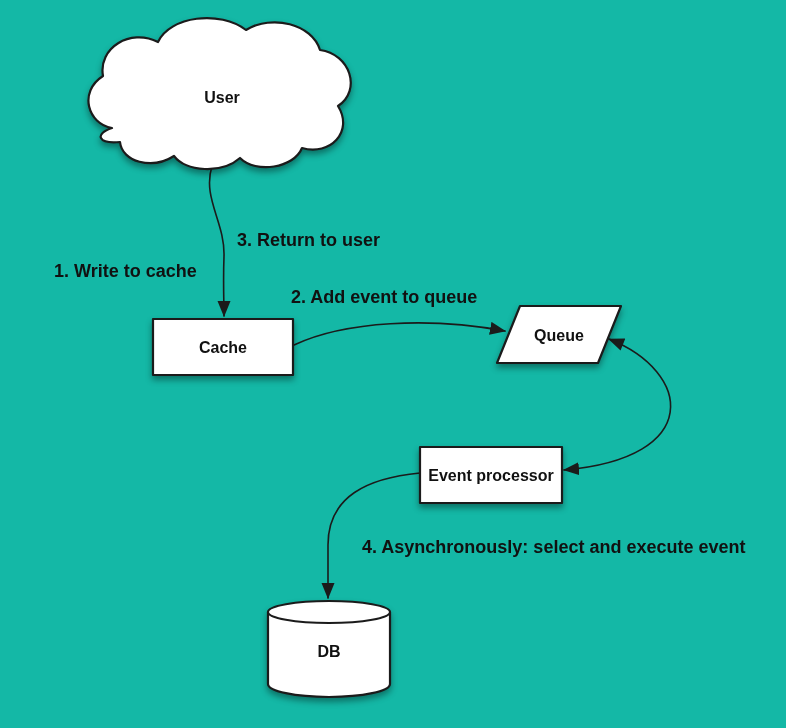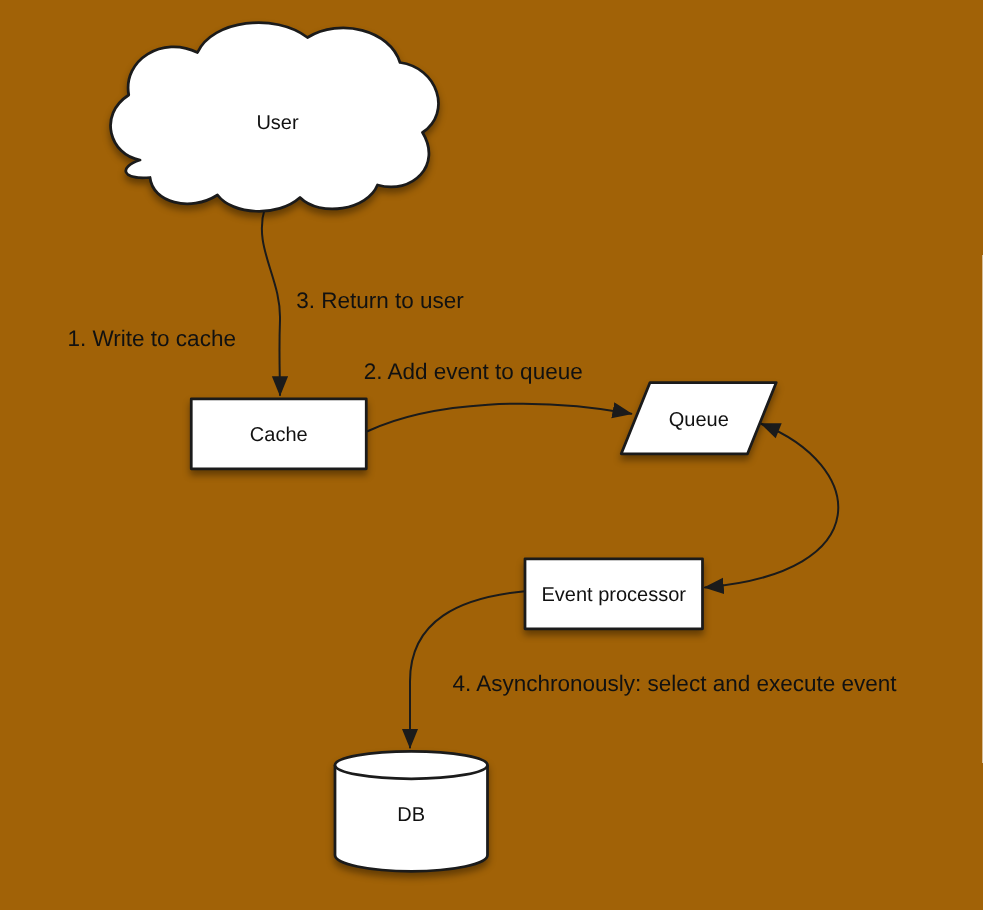--- a/index.html
+++ b/index.html
@@ -1,21 +1,22 @@
 <!DOCTYPE html>
 <html><head>
 <meta charset="utf-8">
 <style>
   html,body{margin:0;padding:0;background:#ffffff;}
   .canvas{
     position:relative;
     width:786px;height:728px;
-    background:#a16207;
+    background:#14b8a6;
     font-family:"Liberation Sans", sans-serif;
     overflow:hidden;
+    font-weight:bold;
   }
   svg{display:block;}
   .shape{
     fill:#ffffff;
     stroke:#1b1b1b;
     stroke-width:2.2px;
     stroke-linejoin:round;
   }
   .shadowed{
     filter:drop-shadow(0px 4px 3px rgba(0,0,0,0.38));

